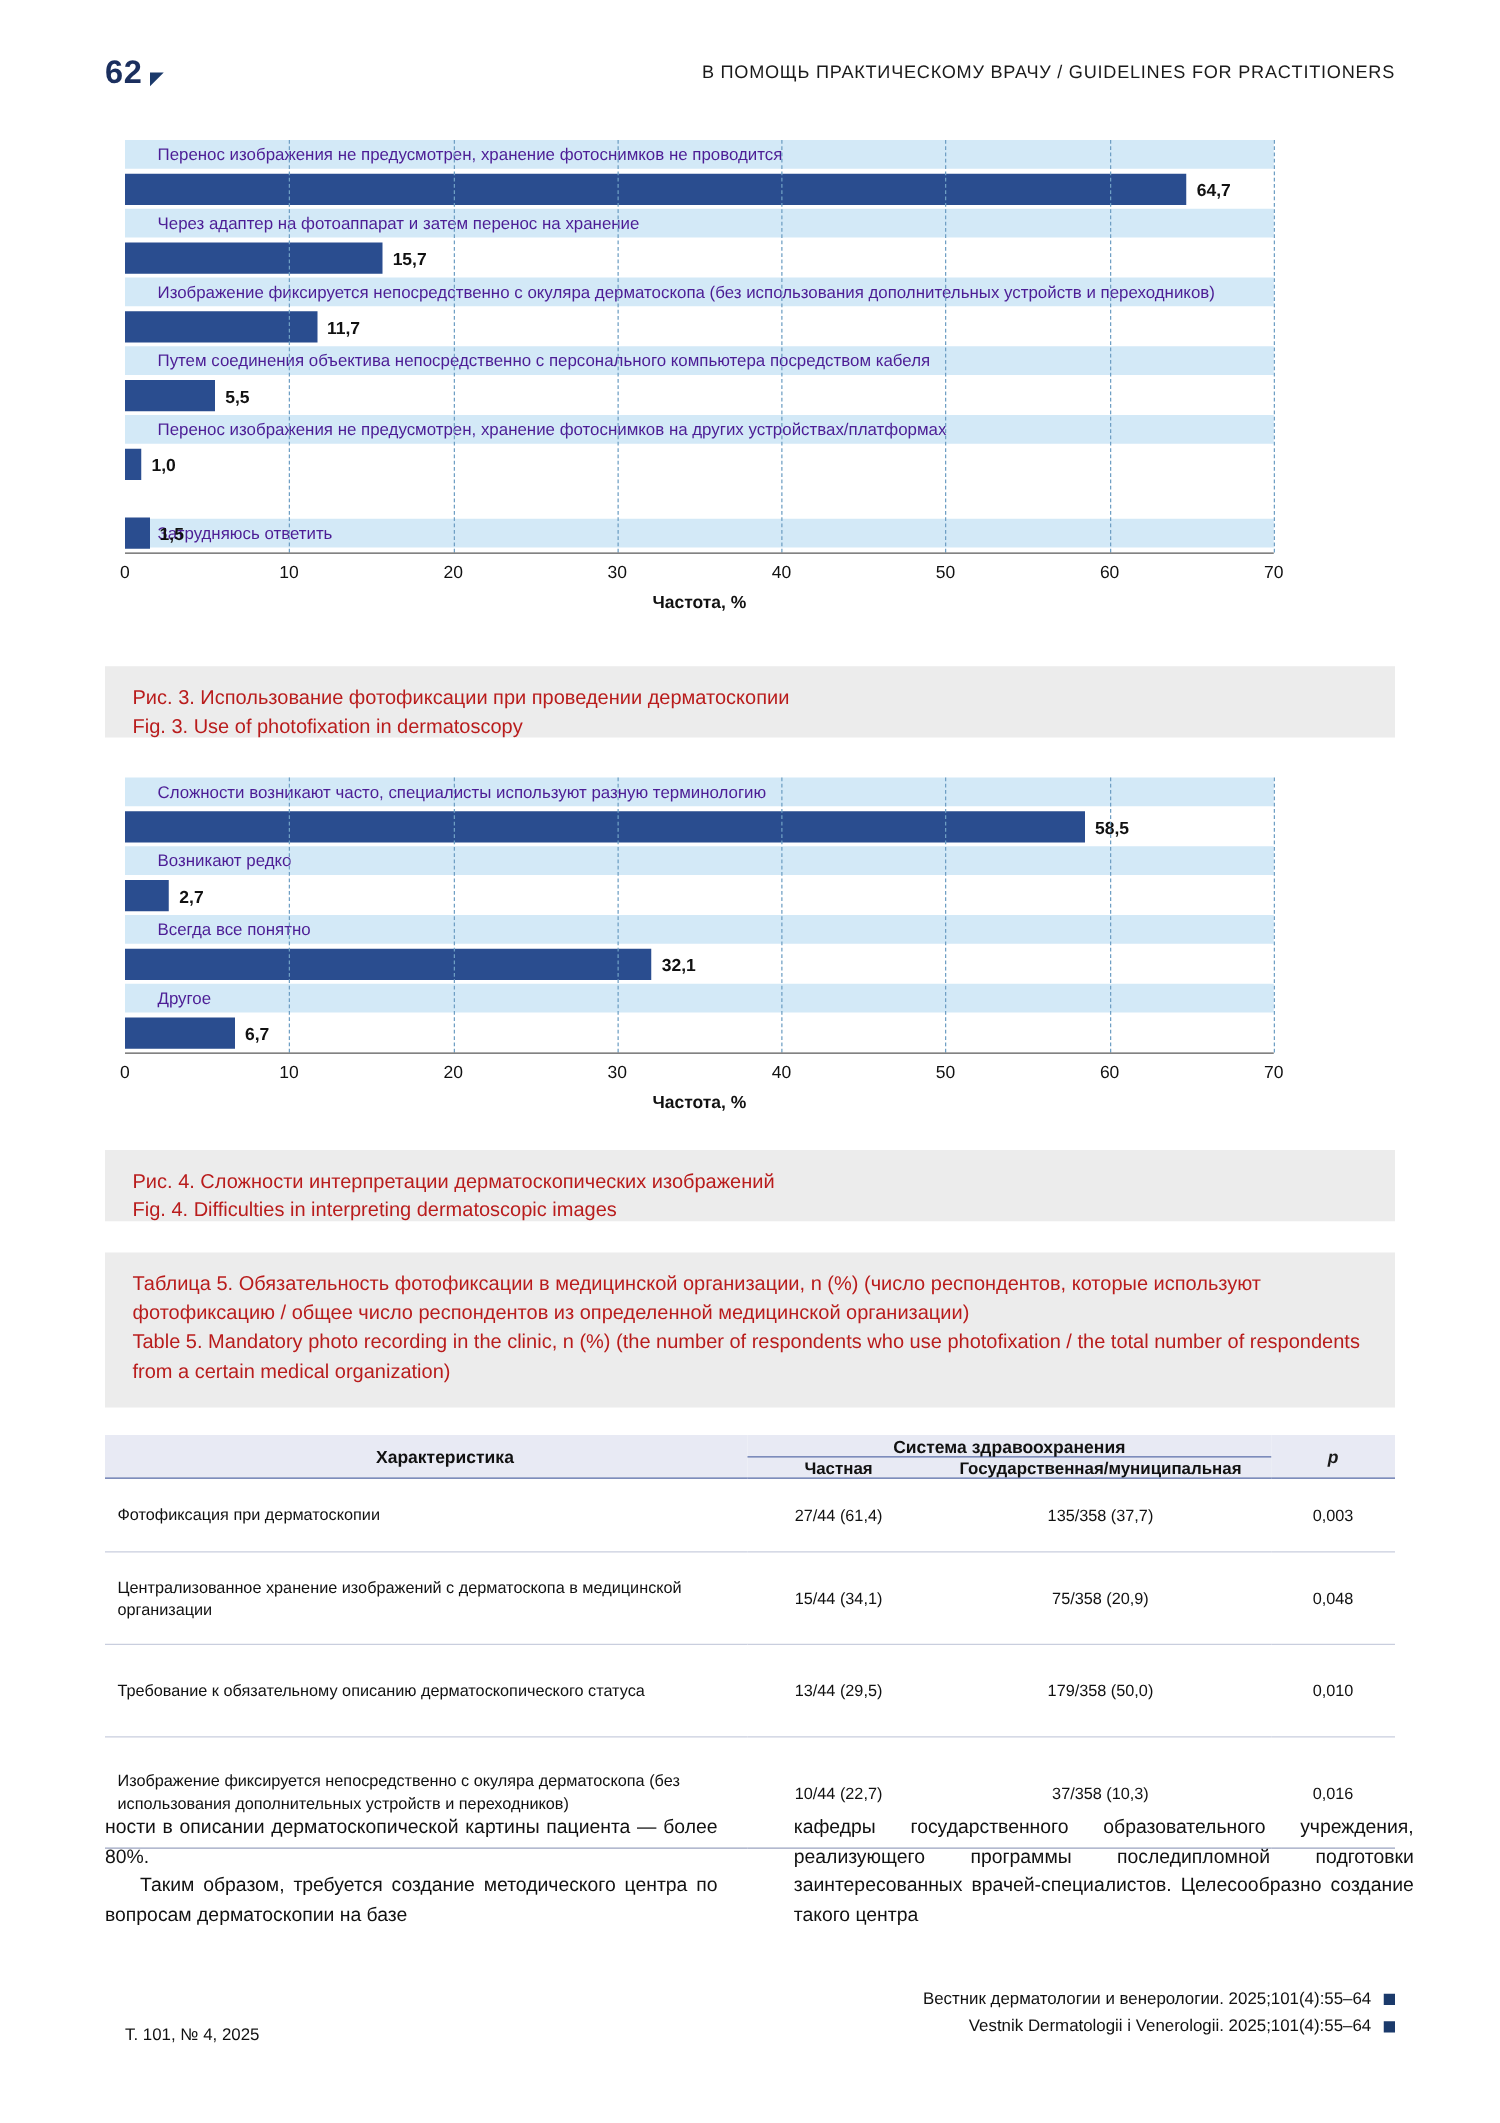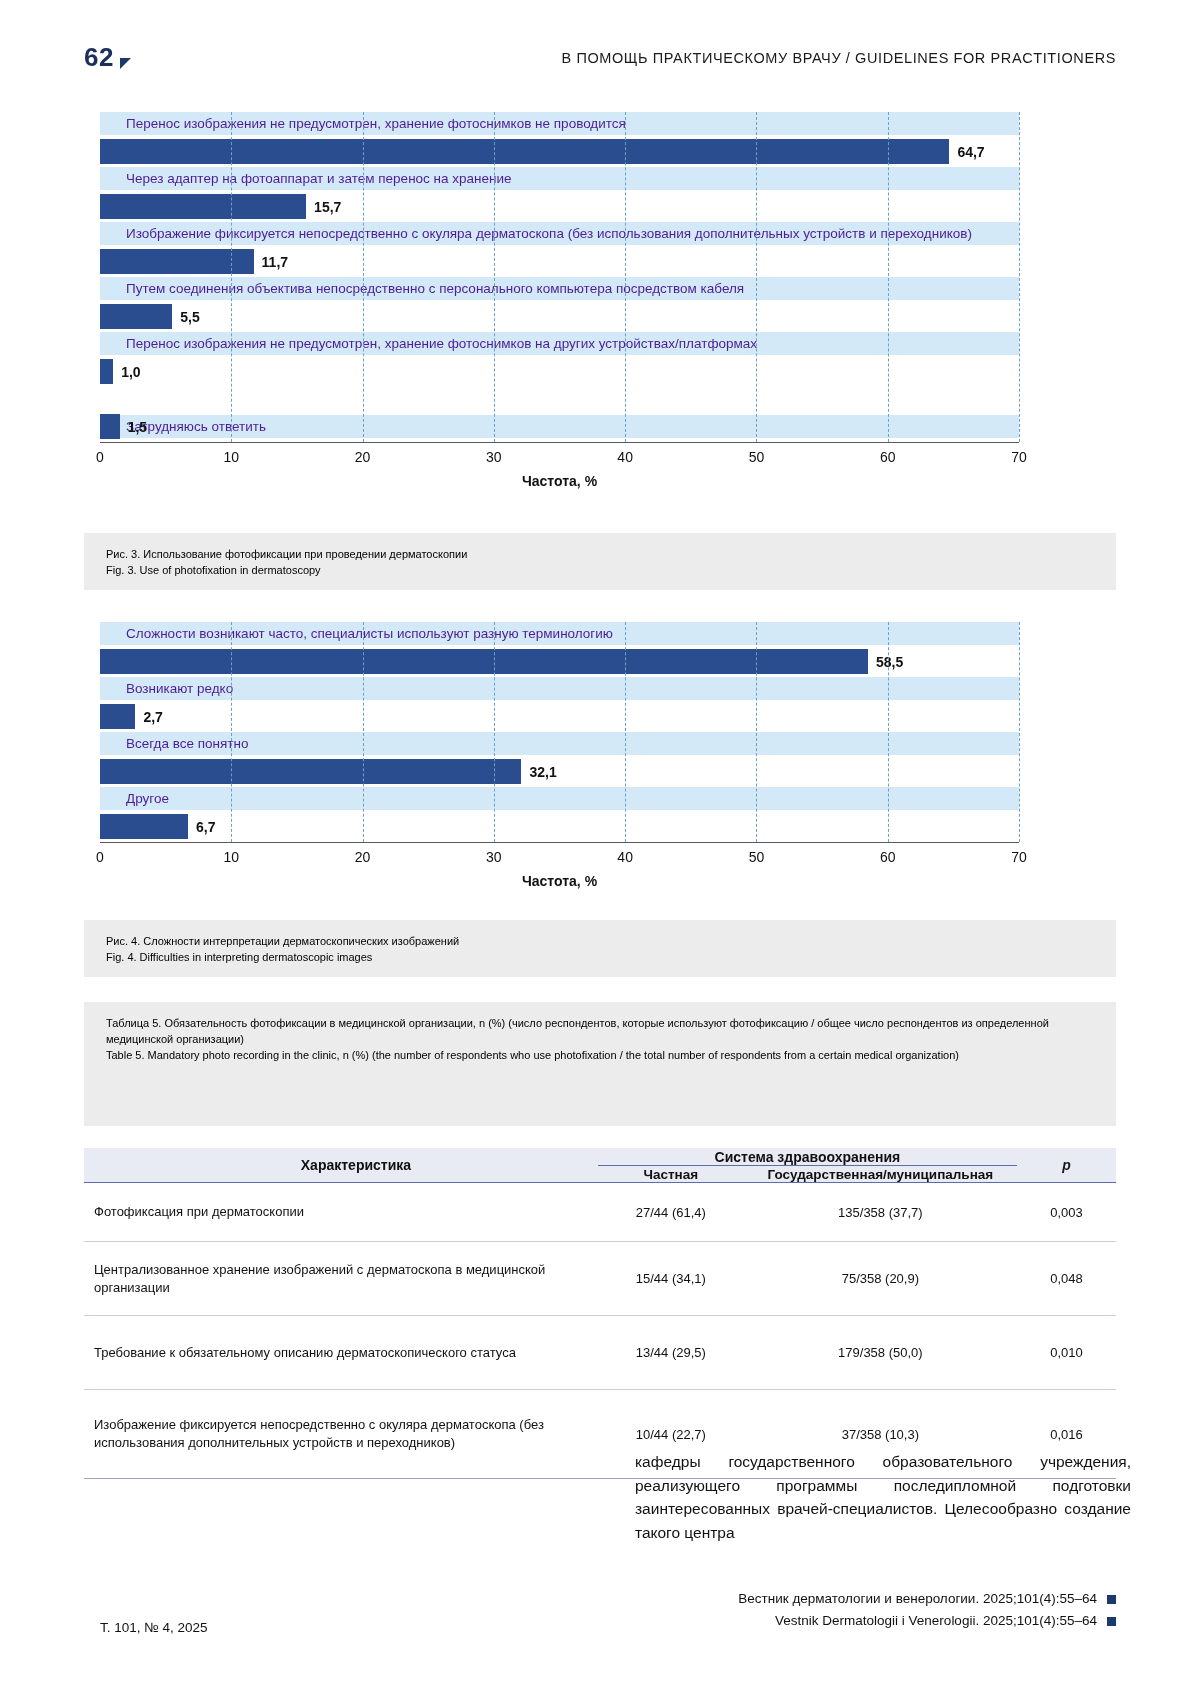--- a/index.html
+++ b/index.html
@@ -61,21 +61,21 @@
   .axis-title{
     position:absolute; font-size:14px; font-weight:bold; color:#111; text-align:center;
   }
   
   .caption{
     position:absolute; left:84px; width:1032px;
     background:#ececec; box-sizing:border-box;
     padding:14px 22px 16px 22px;
   }
   .caption div{
-    font-size:11px; color:#000000; line-height:1.45;
+    font-size:16px; color:#b91c1c; line-height:1.45;
   }
   
   .tbl{
     position:absolute; left:84px; width:1032px;
     border-collapse:collapse;
     font-size:13px;
   }
   .tbl th, .tbl td{ padding:0; }
   .tbl .hdr-band{ background:#e8eaf4; }
   .th-char{
@@ -293,20 +293,24 @@
       </tr>
       <tr class="last">
         <td class="c-name" style="height:68px;">Изображение фиксируется непосредственно с окуляра дерматоскопа (без использования дополнительных устройств и переходников)</td>
         <td class="c-val">10/44 (22,7)</td>
         <td class="c-val">37/358 (10,3)</td>
         <td class="c-val">0,016</td>
       </tr>
     </tbody>
   </table>
 
+  <div class="body-col" style="left:84px; top:1450px; width:490px;">
+    <p>ности в описании дерматоскопической картины пациента — более 80%.</p>
+    <p class="indent">Таким образом, требуется создание методического центра по вопросам дерматоскопии на базе</p>
+  </div>
   <div class="body-col" style="left:635px; top:1450px; width:496px;">
     <p>кафедры государственного образовательного учреждения, реализующего программы последипломной подготовки заинтересованных врачей-специалистов. Целесообразно создание такого центра</p>
   </div>
 
   <div class="footer-left" style="top:1620px;margin-left:16px;">Т. 101, № 4, 2025</div>
   <div class="footer-right" style="top:1588px;">
     <div>
       <span>Вестник дерматологии и венерологии. 2025;101(4):55–64</span><span class="sq"></span>
     </div>
     <div>

